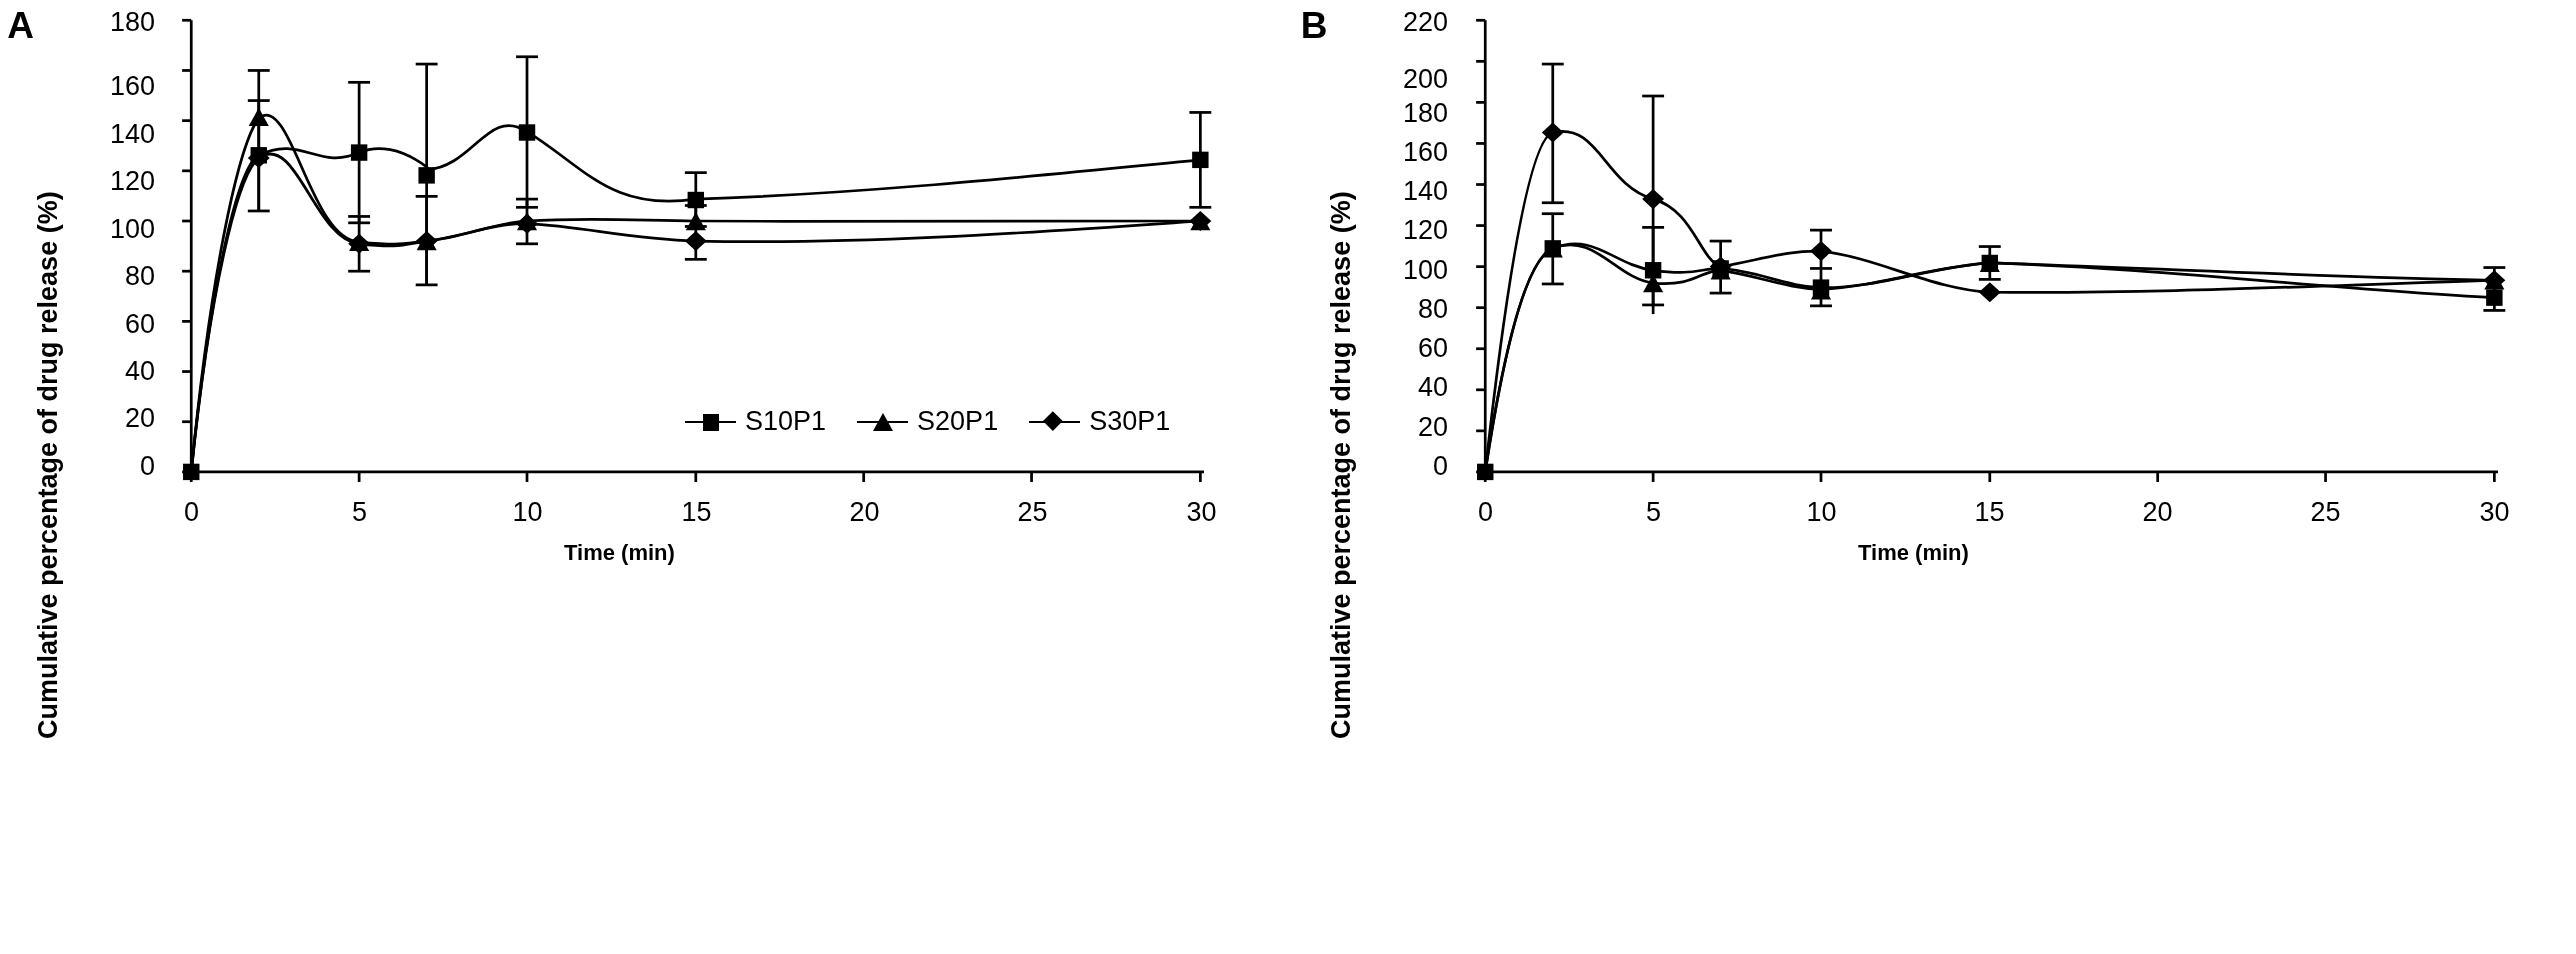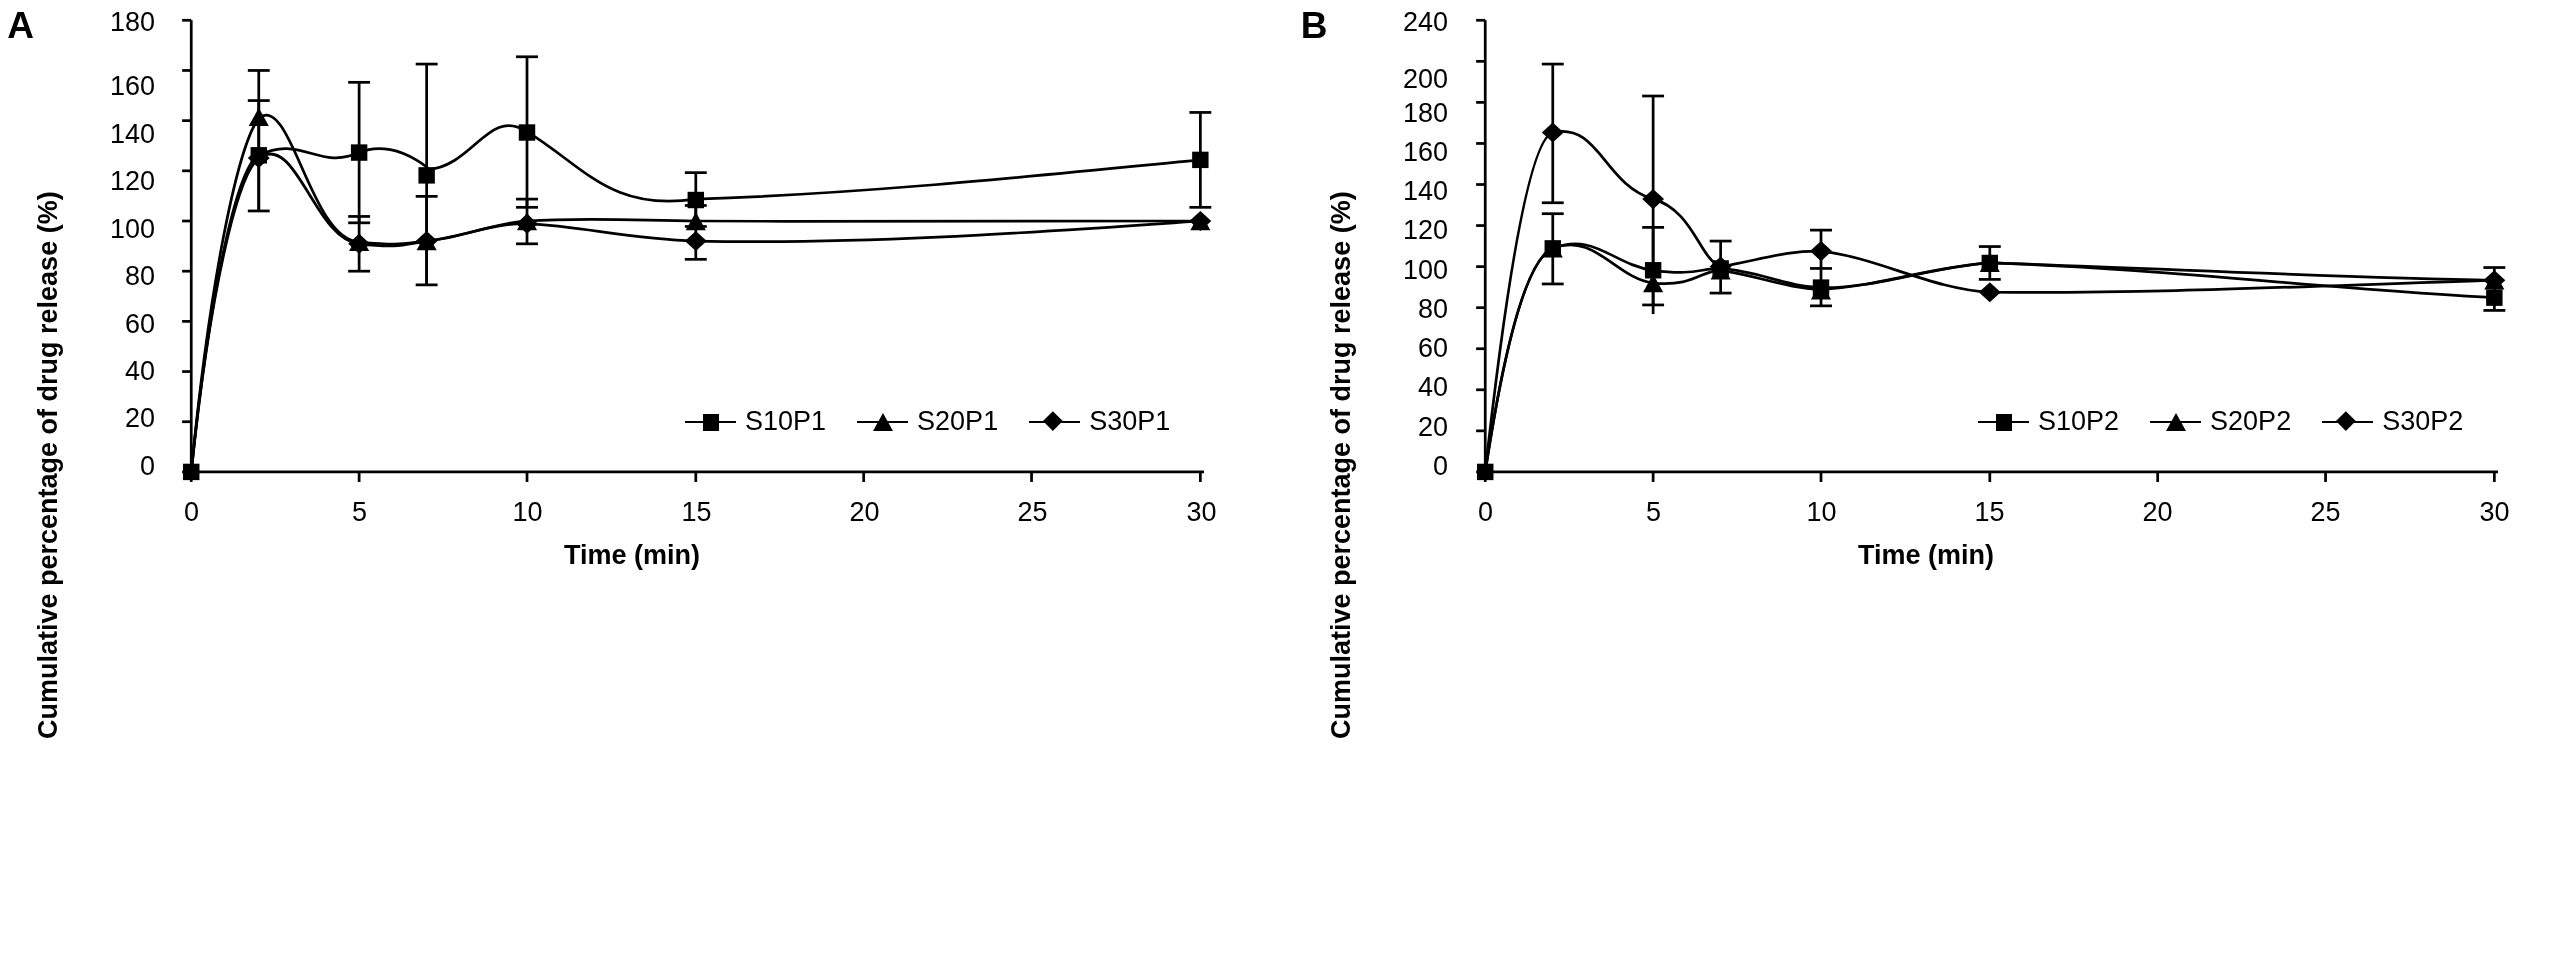--- a/index.html
+++ b/index.html
@@ -1,21 +1,21 @@
 <!DOCTYPE html>
 <html style="font-size:14.6px"><head>
 <meta charset="utf-8">
 <style>
   html,body{margin:0;padding:0;background:#ffffff;}
   body{width:2576px;height:955px;font-family:"Liberation Sans",sans-serif;color:#000;}
   .wrap{position:relative;width:2576px;height:955px;display:flex;}
   .panel{position:relative;width:1288px;height:955px;}
   .panel-letter{position:absolute;font-size:37px;font-weight:bold;line-height:1;}
   .ylabel{position:absolute;font-size:27px;font-weight:bold;transform-origin:0 0;transform:rotate(-90deg);white-space:nowrap;}
-  .xlabel{position:absolute;font-size:27px;font-weight:bold;white-space:nowrap;}
+  .xlabel{position:absolute;font-size:22px;font-weight:bold;white-space:nowrap;}
   .ytick{position:absolute;font-size:27px;text-align:right;white-space:nowrap;}
   .xtick{position:absolute;font-size:27px;text-align:center;white-space:nowrap;}
   .plot{position:absolute;}
   svg{display:block;overflow:visible;}
   .legend{position:absolute;display:flex;align-items:center;gap:31px;font-size:27px;}
   .legend .item{display:flex;align-items:center;gap:9px;}
   .legend .lbl{font-size:27px;}
   .lg-line{display:inline-block;width:51px;height:0;border-top:2.7px solid #000;position:relative;}
   .lg-sq{position:absolute;left:18px;top:-8.2px;width:16.4px;height:16.4px;background:#000;}
   .lg-tri{position:absolute;left:16.4px;top:-10px;width:0;height:0;border-left:10px solid transparent;border-right:10px solid transparent;border-bottom:18px solid #000;}
@@ -184,21 +184,21 @@
     <div class="ytick" style="left:69px;top:412px;width:91px;">20</div>
     <div class="ytick" style="left:69px;top:372px;width:91px;">40</div>
     <div class="ytick" style="left:69px;top:333px;width:91px;">60</div>
     <div class="ytick" style="left:69px;top:294px;width:91px;">80</div>
     <div class="ytick" style="left:69px;top:255px;width:91px;">100</div>
     <div class="ytick" style="left:69px;top:215px;width:91px;">120</div>
     <div class="ytick" style="left:69px;top:176px;width:91px;">140</div>
     <div class="ytick" style="left:69px;top:137px;width:91px;">160</div>
     <div class="ytick" style="left:69px;top:98px;width:91px;">180</div>
     <div class="ytick" style="left:69px;top:64px;width:91px;">200</div>
-    <div class="ytick" style="left:69px;top:7.3px;width:91px;">240</div>
+    <div class="ytick" style="left:69px;top:7.3px;width:91px;">220</div>
 
     <div class="plot" style="left:179px;top:20px;">
       <svg width="1031" height="475" viewBox="0 0 1130 520">
         <line x1="20" y1="0" x2="20" y2="495" stroke="#000" stroke-width="3"></line>
         <line x1="20" y1="495" x2="1130" y2="495" stroke="#000" stroke-width="3"></line>
         <g stroke="#000" stroke-width="3">
           <line x1="10" y1="495" x2="20" y2="495"></line>
           <line x1="10" y1="450" x2="20" y2="450"></line>
           <line x1="10" y1="405" x2="20" y2="405"></line>
           <line x1="10" y1="360" x2="20" y2="360"></line>
@@ -286,36 +286,16 @@
     <div class="xtick" style="left:161px;top:497px;width:73px;">0</div>
     <div class="xtick" style="left:329px;top:497px;width:73px;">5</div>
     <div class="xtick" style="left:497px;top:497px;width:73px;">10</div>
     <div class="xtick" style="left:665px;top:497px;width:73px;">15</div>
     <div class="xtick" style="left:833px;top:497px;width:73px;">20</div>
     <div class="xtick" style="left:1001px;top:497px;width:73px;">25</div>
     <div class="xtick" style="left:1170px;top:497px;width:73px;">30</div>
 
     <div class="xlabel" style="left:570px;top:540px;">Time (min)</div>
 
-    <div class="legend" style="left:690px;top:406px;">
-      <div class="item">
-        <span class="lg-line">
-            <span class="lg-sq"></span>
-          </span>
-        <span class="lbl">S10P2</span>
-      </div>
-      <div class="item">
-        <span class="lg-line">
-            <span class="lg-tri"></span>
-          </span>
-        <span class="lbl">S20P2</span>
-      </div>
-      <div class="item">
-        <span class="lg-line">
-            <span class="lg-di"></span>
-          </span>
-        <span class="lbl">S30P2</span>
-      </div>
-    </div>
   </div>
 
 </div>
 
 
 </body></html>

